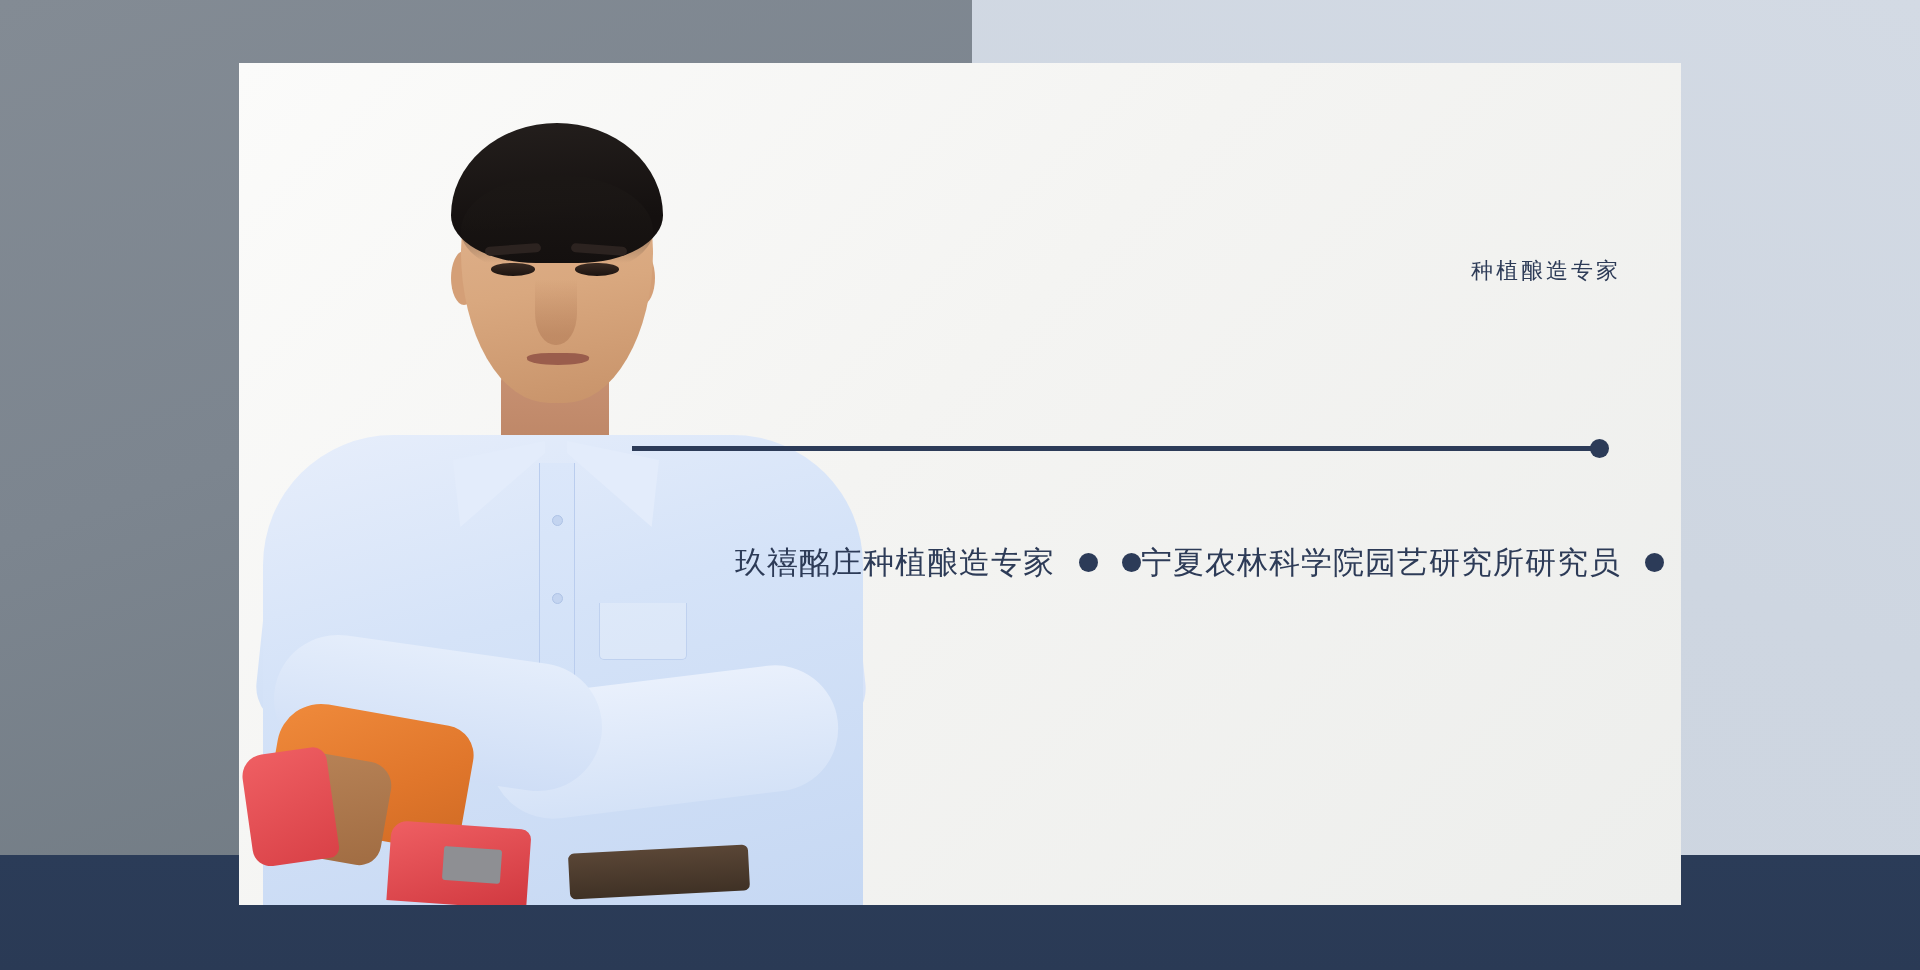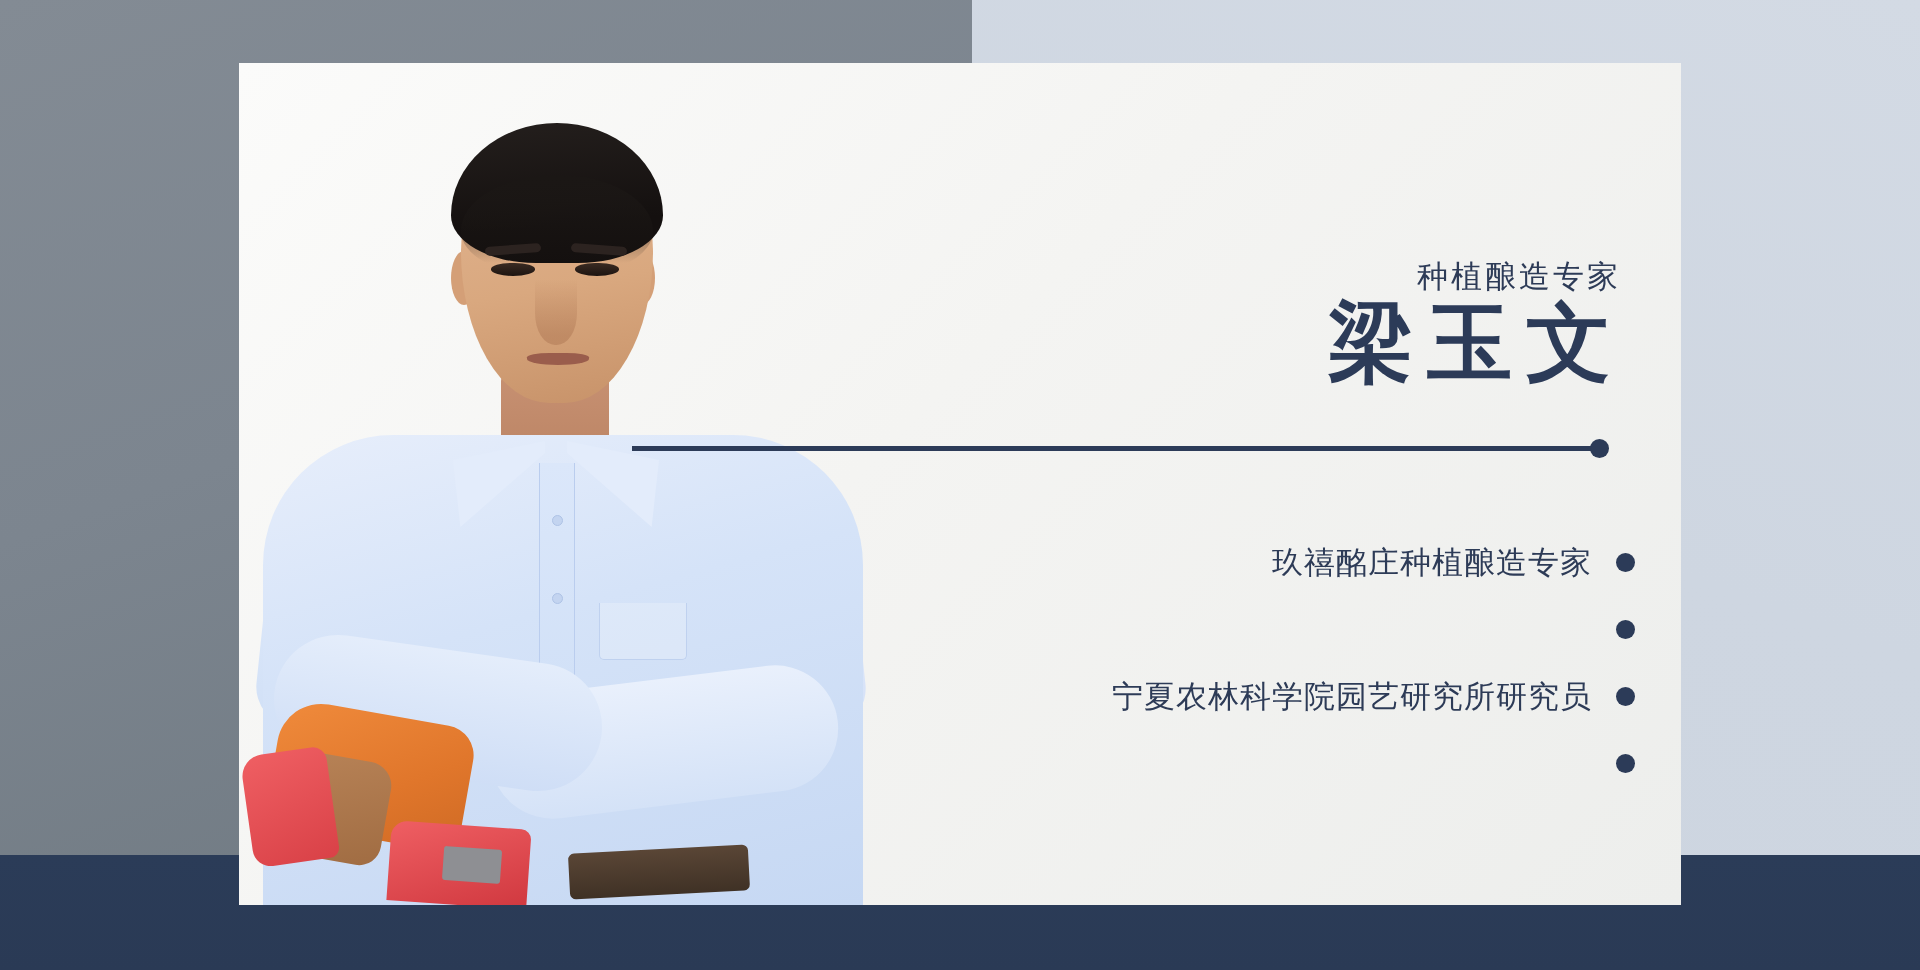--- a/index.html
+++ b/index.html
@@ -163,42 +163,42 @@
     border-radius:6px;transform:rotate(-3deg);
   }
   .p-fade-bottom{
     position:absolute;left:0;top:770px;width:640px;height:72px;
     background:linear-gradient(180deg,rgba(237,238,236,0) 0%,rgba(237,238,236,.0) 100%);
   }
 
   
   .subtitle{
     position:absolute;right:60px;top:193px;
-    font-size:31px;letter-spacing:3px;color:#2d3b57;
+    font-size:22px;letter-spacing:3px;color:#2d3b57;
     font-family:"Liberation Sans","DejaVu Sans",sans-serif;
     text-align:right;white-space:nowrap;
   }
   .name{
     position:absolute;right:56px;top:238px;
     font-size:85px;line-height:1;letter-spacing:14px;
     color:#2c3b58;font-weight:700;
     font-family:"Liberation Serif","DejaVu Serif",serif;
     text-align:right;white-space:nowrap;
   }
   .rule{
     position:absolute;left:393px;top:383px;width:969px;height:5px;
     background:#2c3b58;
   }
   .rule-dot{
     position:absolute;left:1351px;top:376px;width:19px;height:19px;
     border-radius:50%;background:#2c3b58;
   }
   .cred-list{
     position:absolute;right:46px;top:466px;width:900px;
-    display:flex;flex-direction:column;gap:0;
+    display:flex;gap:0;
   }
   .cred-item{
     display:flex;align-items:center;justify-content:flex-end;
     height:67px;
   }
   .cred-text{
     font-size:31px;letter-spacing:1px;color:#2d3b57;
     font-family:"Liberation Sans","DejaVu Sans",sans-serif;
     white-space:nowrap;
   }
@@ -247,21 +247,20 @@
       <div class="p-armL"></div>
       <div class="p-belt"></div>
       <div class="p-glove"></div>
       <div class="p-glove-palm"></div>
       <div class="p-tool"></div>
       <div class="p-tool2"></div>
       <div class="p-fade-bottom"></div>
     </div>
 
     <div class="subtitle">种植酿造专家</div>
-    <div class="name">梁玉文</div>
 
     <div class="rule"></div>
     <div class="rule-dot"></div>
 
     <div class="cred-list">
       <div class="cred-item">
         <span class="cred-text">玖禧酩庄种植酿造专家</span>
         <span class="cred-dot"></span>
       </div>
       <div class="cred-item">

